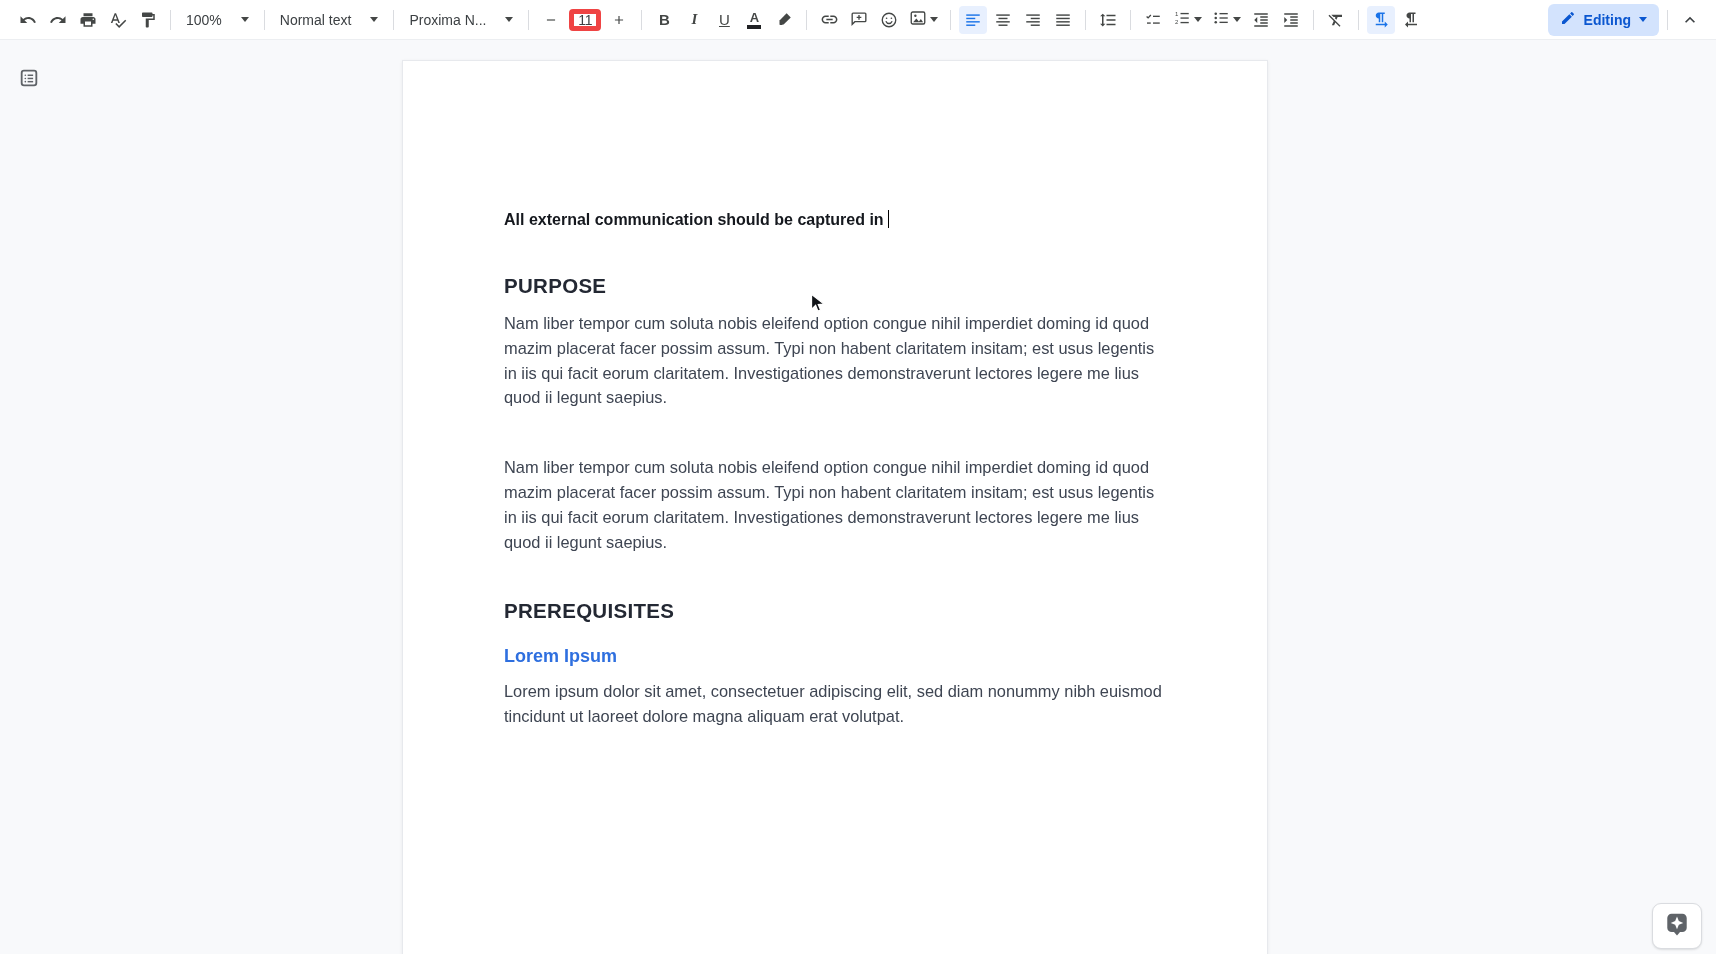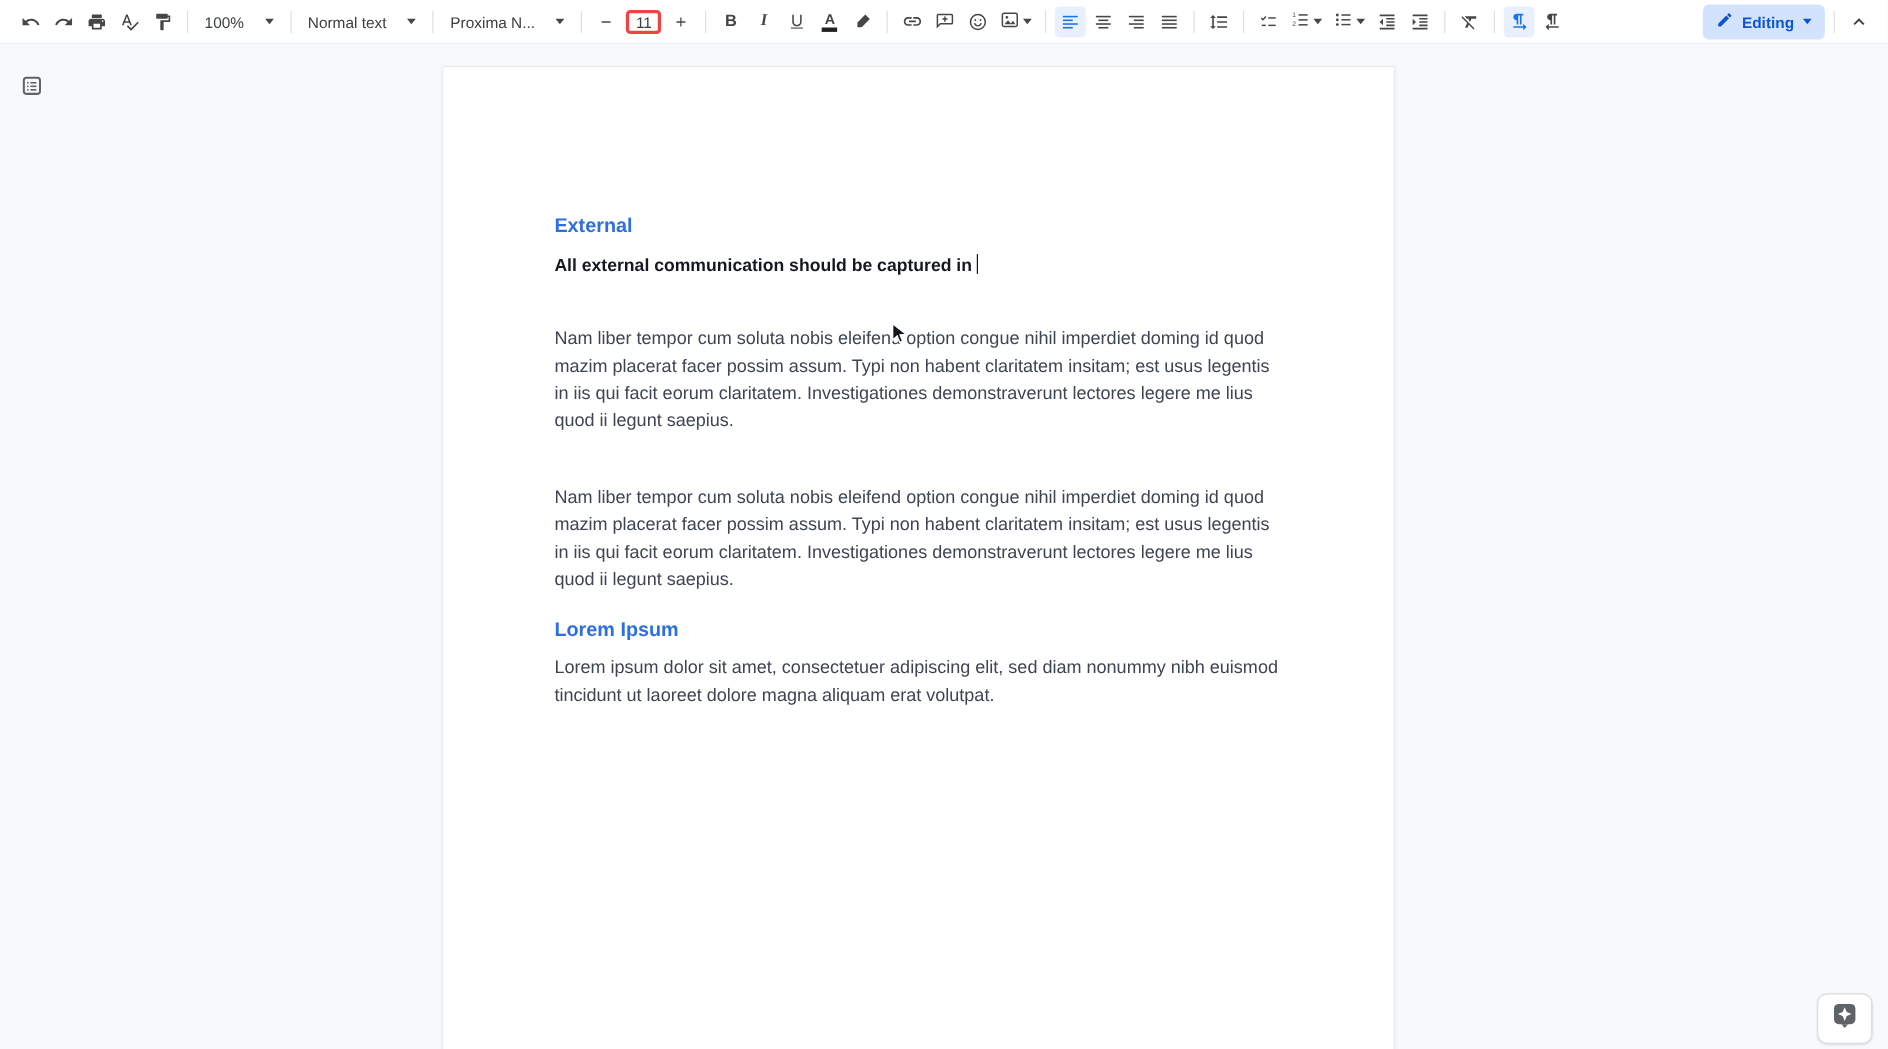--- a/index.html
+++ b/index.html
@@ -26,21 +26,21 @@
   }
   .caret { width:0; height:0; border-left:4px solid transparent; border-right:4px solid transparent; border-top:5px solid #444746; }
   .caret.blue { border-top-color:#0b57d0; }
   .glyph-b { font-weight:bold; font-size:15px; }
   .glyph-i { font-style:italic; font-size:15px; font-family:"Liberation Serif", serif; font-weight:600;}
   .glyph-u { font-size:15px; text-decoration:underline; }
   .txtcolor { display:flex; flex-direction:column; align-items:center; line-height:1; }
   .txtcolor .a { font-size:13px; font-weight:600; }
   .txtcolor .bar { width:14px; height:3.5px; background:#202124; margin-top:1.5px; }
   .sizebox {
-    width:32px; height:22px; border:3px solid #ef4444; border-radius:4px;
+    width:32px; height:22px; border:5px solid #ef4444; border-radius:4px;
     display:flex; align-items:center; justify-content:center;
     font-size:14px; color:#3c4043; margin:0 2px; flex:0 0 auto;
   }
   .spacer { flex:1 1 auto; }
   .editing-pill {
     height:28px; background:#d3e3fd; border-radius:6px; display:flex;
     align-items:center; gap:8px; padding:16px 12px; color:#0b57d0;
     font-size:14px; font-weight:bold; flex:0 0 auto;
   }
 
@@ -367,33 +367,36 @@
           <circle cx="8" cy="12.5" r="0.9" fill="#5f6368"></circle>
           <circle cx="8" cy="16" r="0.9" fill="#5f6368"></circle>
           <rect x="10.5" y="8.2" width="6" height="1.6" fill="#5f6368"></rect>
           <rect x="10.5" y="11.7" width="6" height="1.6" fill="#5f6368"></rect>
           <rect x="10.5" y="15.2" width="6" height="1.6" fill="#5f6368"></rect>
         </svg></span>
   </div>
 
   <div class="page">
 
-    <div class="doc-link-heading">External</div>
 
     <p class="intro"><span>All external communication should be captured in</span><span class="text-caret"></span></p>
 
+
+    <div class="section">
+      <h2>PURPOSE</h2>
+      <p>Nam liber tempor cum soluta nobis eleifend option congue nihil imperdiet doming id quod mazim placerat facer possim assum. Typi non habent claritatem insitam; est usus legentis in iis qui facit eorum claritatem. Investigationes demonstraverunt lectores legere me lius quod ii legunt saepius.</p>
+    </div>
 
     <div class="section">
       <p>Nam liber tempor cum soluta nobis eleifend option congue nihil imperdiet doming id quod mazim placerat facer possim assum. Typi non habent claritatem insitam; est usus legentis in iis qui facit eorum claritatem. Investigationes demonstraverunt lectores legere me lius quod ii legunt saepius.</p>
     </div>
 
     <div class="section">
-      <p>Nam liber tempor cum soluta nobis eleifend option congue nihil imperdiet doming id quod mazim placerat facer possim assum. Typi non habent claritatem insitam; est usus legentis in iis qui facit eorum claritatem. Investigationes demonstraverunt lectores legere me lius quod ii legunt saepius.</p>
+      <h2>PREREQUISITES</h2>
     </div>
-
 
     <div class="subsection">
       <h3>Lorem Ipsum</h3>
       <p>Lorem ipsum dolor sit amet, consectetuer adipiscing elit, sed diam nonummy nibh euismod tincidunt ut laoreet dolore magna aliquam erat volutpat.</p>
     </div>
 
   </div>
 
   <div class="addon-btn">
     <span><svg width="26" height="27" viewBox="0 0 24 25">

